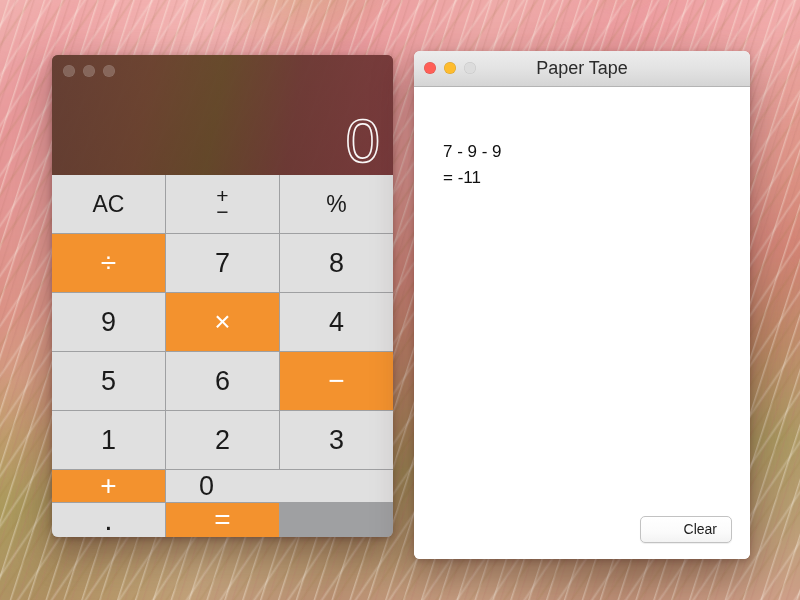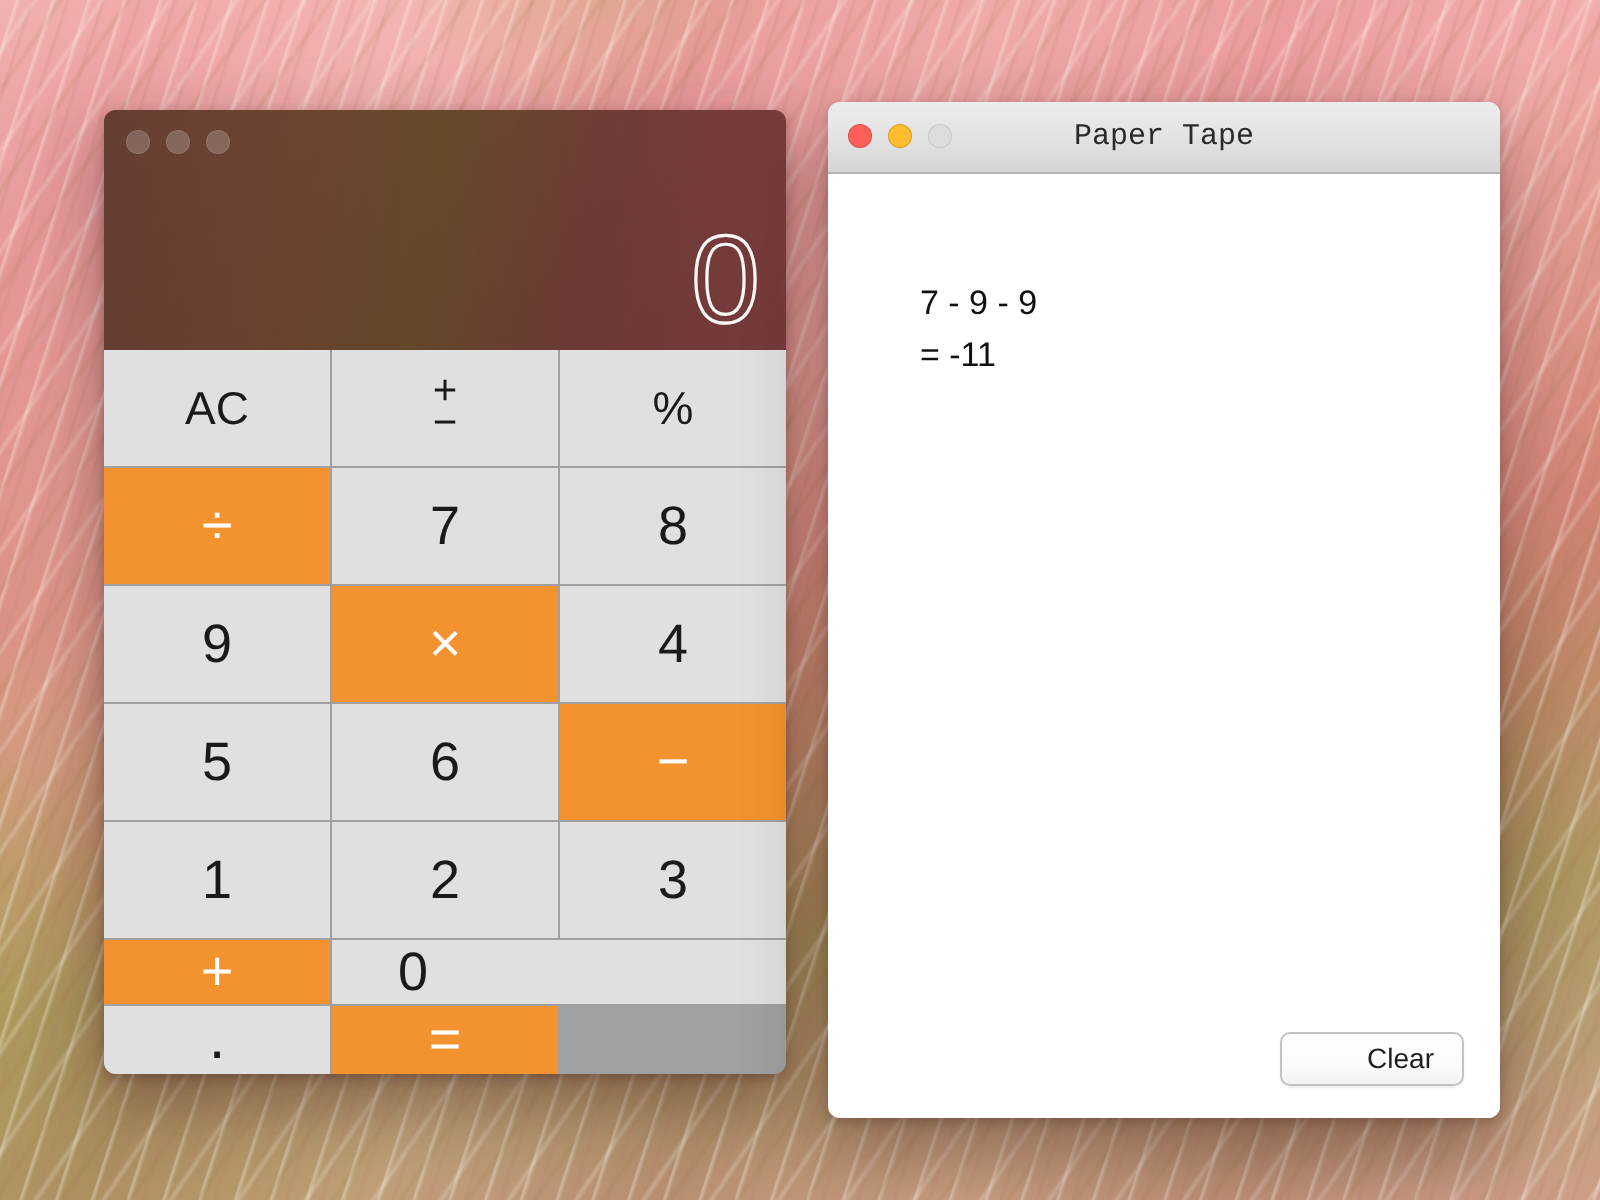--- a/index.html
+++ b/index.html
@@ -228,29 +228,28 @@
     position: absolute;
     left: 10px;
     top: 11px;
   }
   .light.red    { background: #ff5f57; box-shadow: inset 0 0 0 .5px rgba(0,0,0,.16); }
   .light.yellow { background: #febc2e; box-shadow: inset 0 0 0 .5px rgba(0,0,0,.16); }
   .light.grey   { background: #dcdcdc; box-shadow: inset 0 0 0 .5px rgba(0,0,0,.10); }
   #pt-title {
     width: 100%;
     text-align: center;
-    font-size: 15px;
+    font-size: 18px;
     color: #2b2b2b;
-    font-family: Liberation Mono, monospace;
+    font-family: Liberation Sans, sans-serif;
   }
   #pt-body {
     position: relative;
     height: 472px;
     background: #fff;
-    margin-left: 17px;
   }
   #pt-lines {
     position: absolute;
     left: 29px;
     top: 52px;
     font-size: 17px;
     color: #101010;
     line-height: 1.52;
     font-family: "Liberation Sans", sans-serif;
   }

